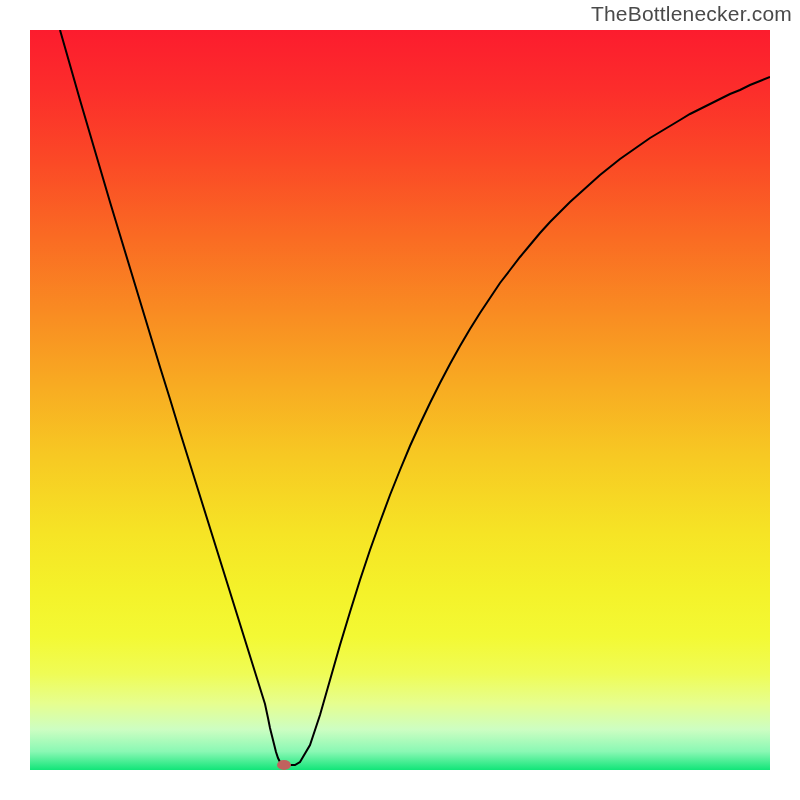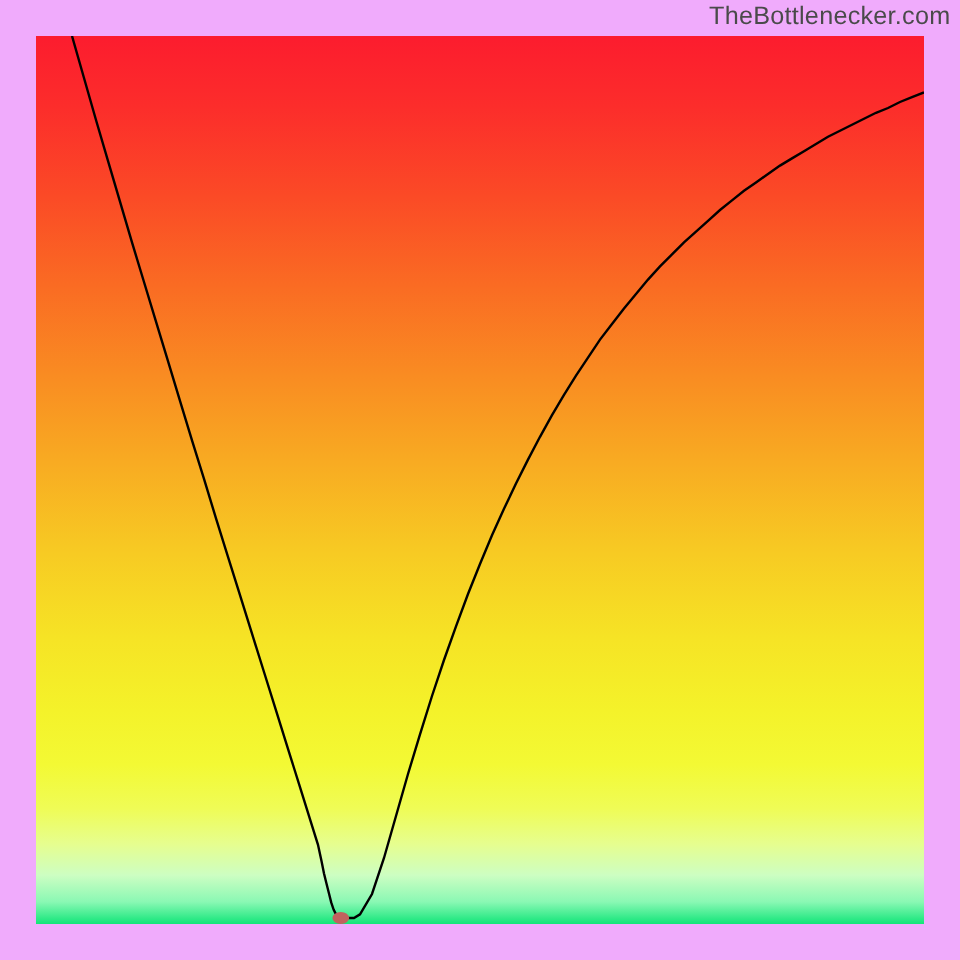--- a/index.html
+++ b/index.html
@@ -8,21 +8,21 @@
     width: 800px;
     height: 800px;
     overflow: hidden;
     background: #000;
     font-family: Arial, Helvetica, sans-serif;
   }
   .frame {
     position: relative;
     width: 800px;
     height: 800px;
-    background: #f0abfc;
+    background: #ffffff;
   }
   .plot {
     position: absolute;
     left: 30px;
     top: 30px;
     width: 740px;
     height: 740px;
     overflow: hidden;
   }
   .watermark {

